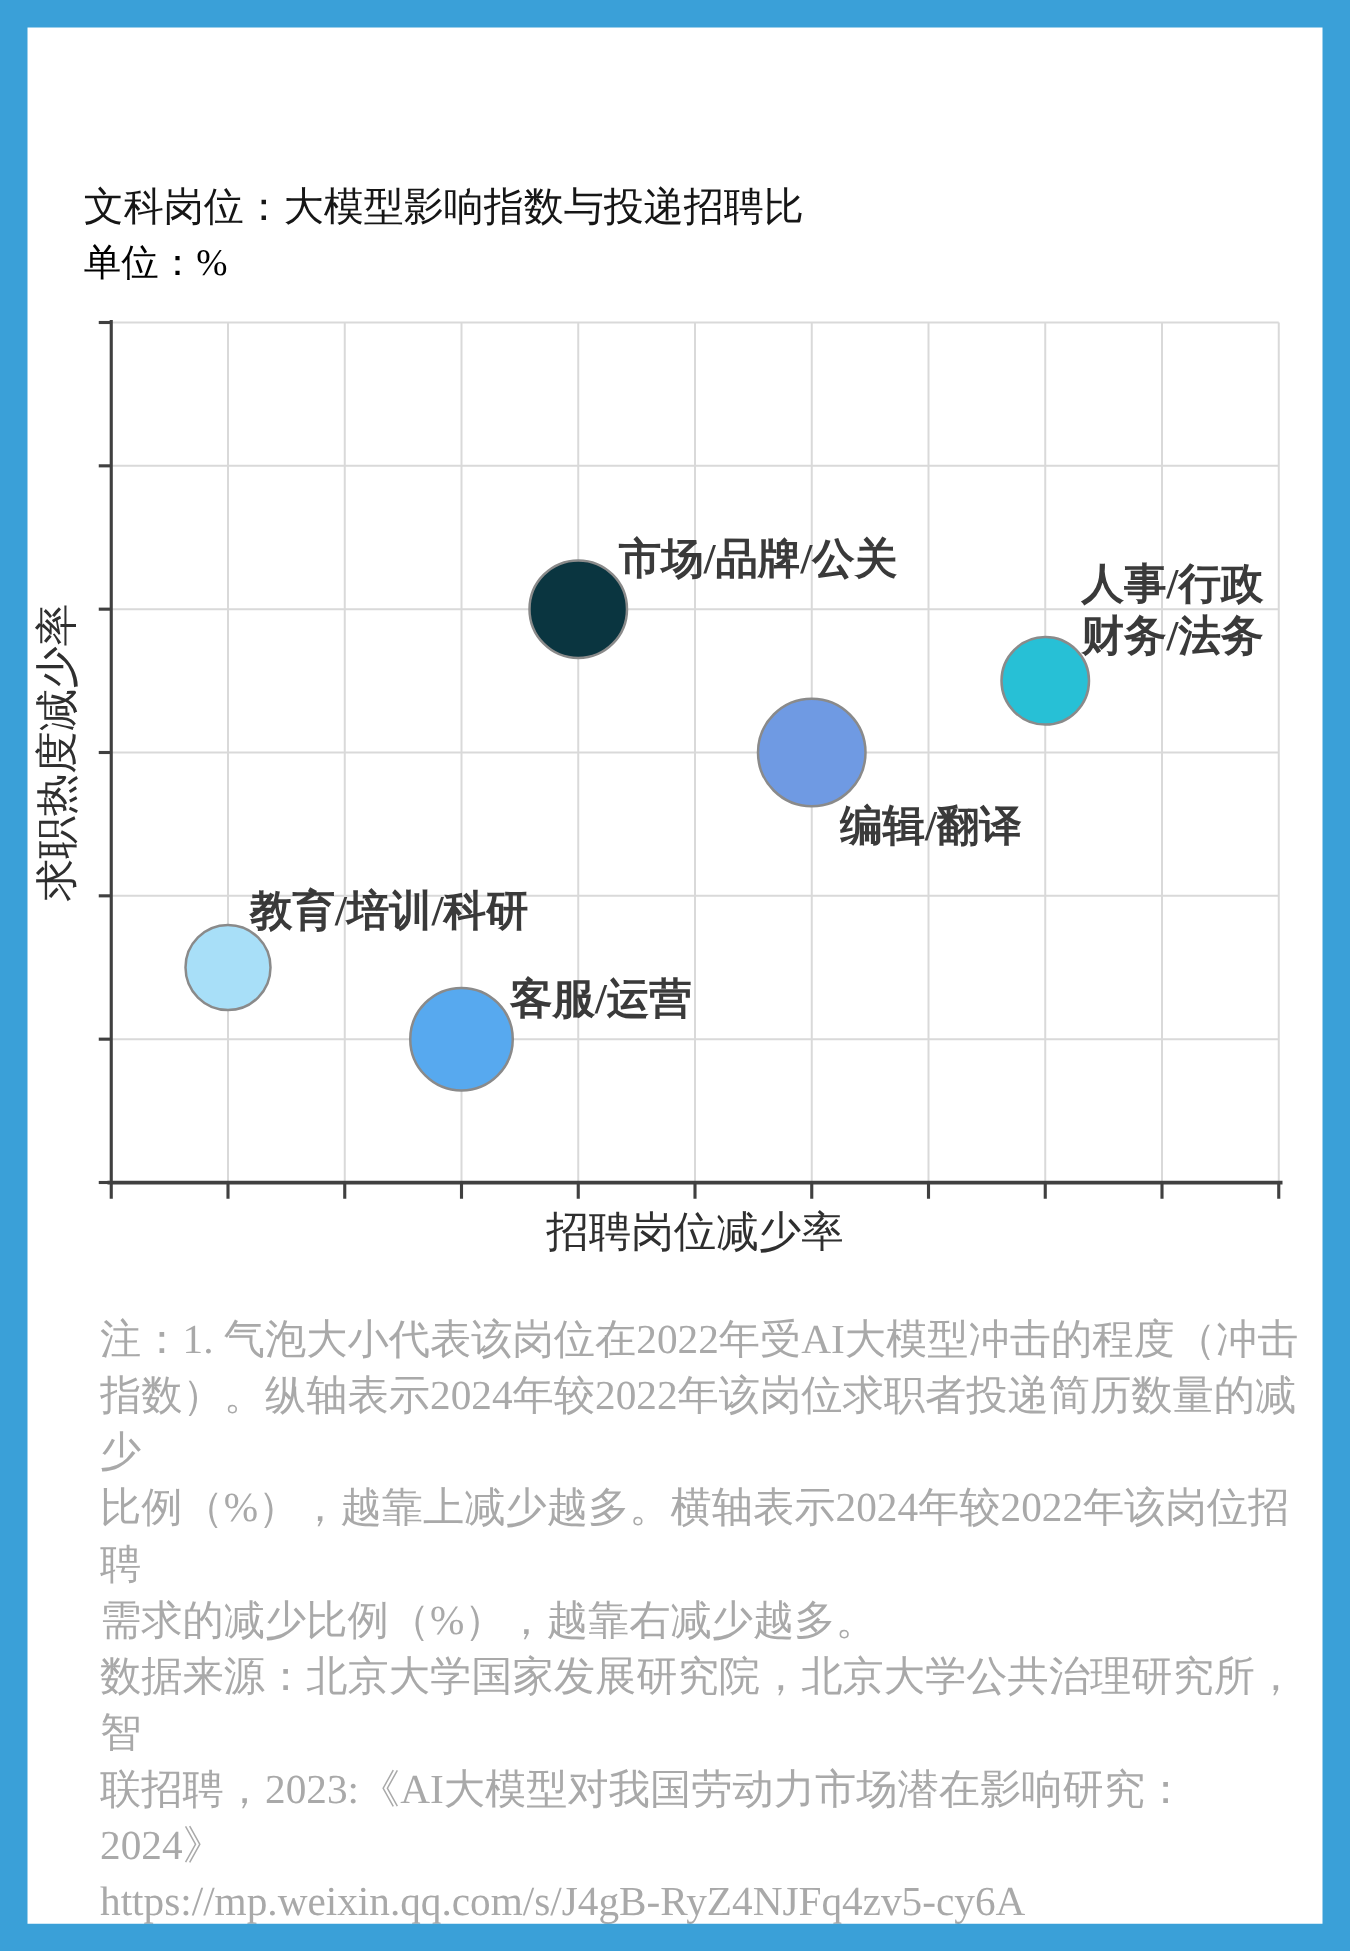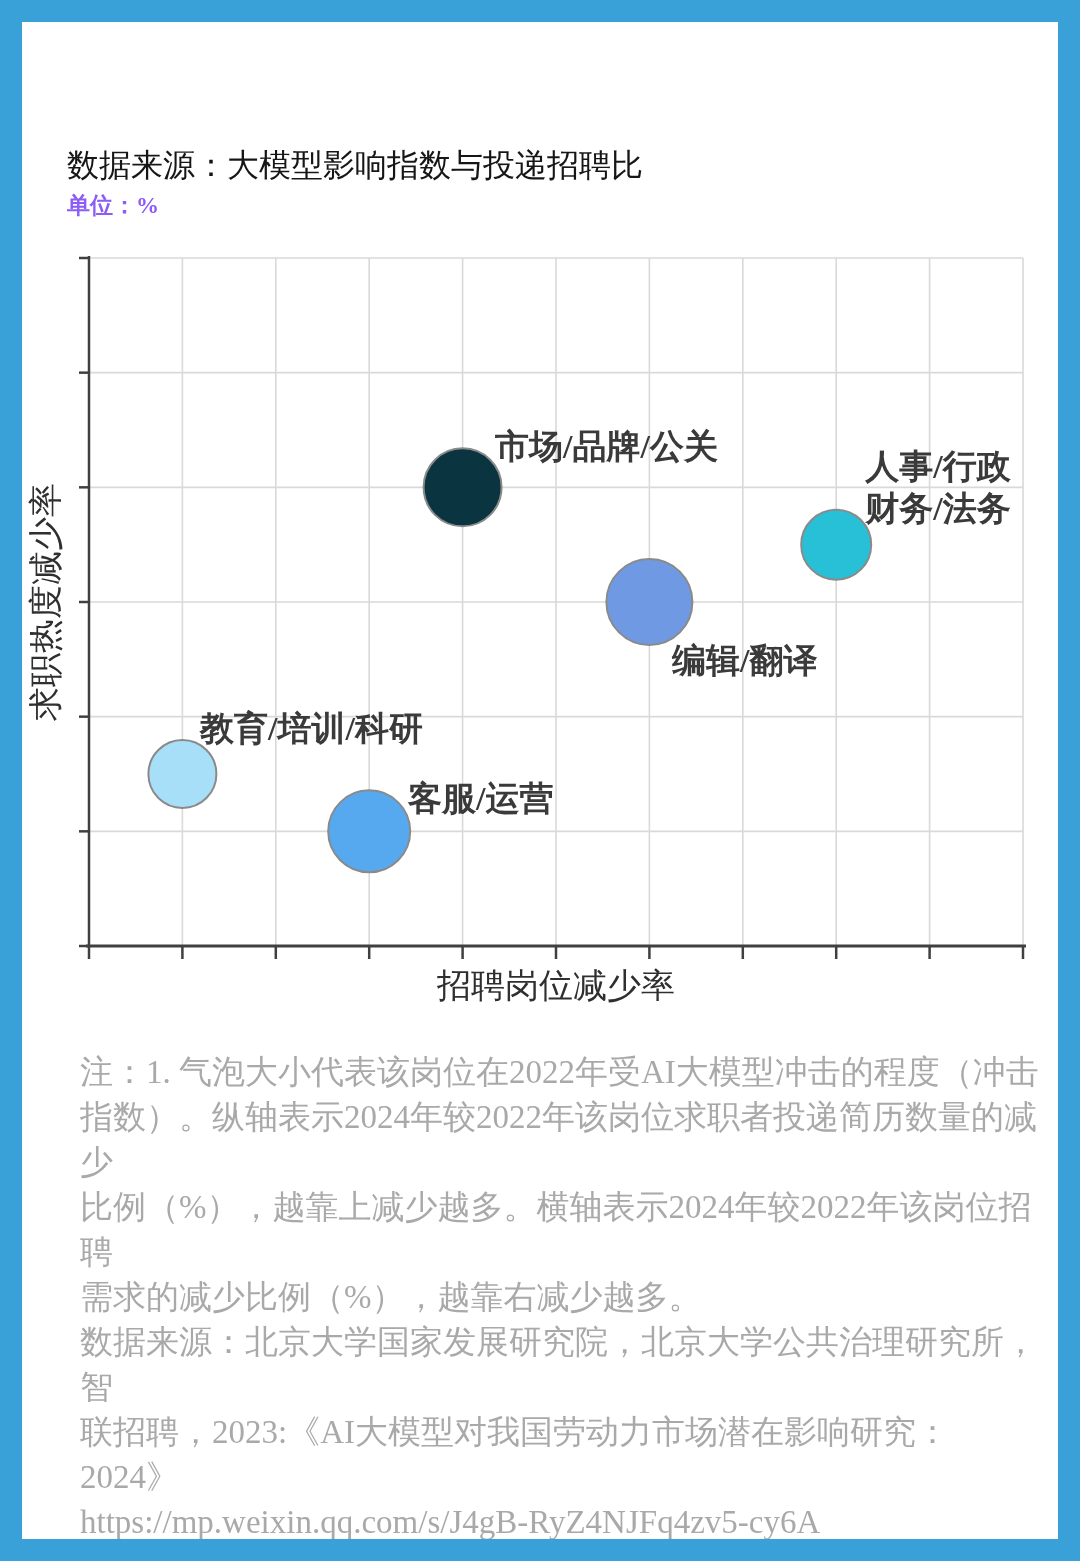--- a/index.html
+++ b/index.html
@@ -16,36 +16,36 @@
     position:absolute;left:45px;top:30px;margin:0;
     font-size:72px;font-weight:bold;color:#000000;letter-spacing:0px;
     white-space:nowrap;
   }
   .subtitle{
     position:absolute;left:45px;top:122px;
     font-size:32px;color:#161616;white-space:nowrap;
   }
   .unit-label{
     position:absolute;left:45px;top:168px;
-    font-size:23px;color:#8b5cf6;white-space:nowrap;font-weight:bold;
+    font-size:30px;color:#000000;white-space:nowrap;
   }
   svg.chart{position:absolute;left:0;top:0;width:1080px;height:1561px;}
   .axis-title{fill:#2f2f2f;font-size:34px;font-family:"Liberation Serif","DejaVu Serif",serif;}
   .bubble-label{font-weight:bold;font-size:34px;fill:#3a3a3a;font-family:"Liberation Serif","DejaVu Serif",serif;}
   .notes{
     position:absolute;left:58px;top:1028px;width:965px;
     font-size:33px;line-height:45px;color:#a9a9a9;
     white-space:pre-line;
   }
 </style>
 </head>
 <body>
 
 <div class="content">
-  <div class="subtitle">数据来源：大模型影响指数与投递招聘比</div>
+  <div class="subtitle">文科岗位：大模型影响指数与投递招聘比</div>
   <div class="unit-label">单位：%</div>
   <div class="notes" style="color: rgb(169, 169, 169);">注：1. 气泡大小代表该岗位在2022年受AI大模型冲击的程度（冲击
 指数）。纵轴表示2024年较2022年该岗位求职者投递简历数量的减少
 比例（%），越靠上减少越多。横轴表示2024年较2022年该岗位招聘
 需求的减少比例（%），越靠右减少越多。
 数据来源：北京大学国家发展研究院，北京大学公共治理研究所，智
 联招聘，2023:《AI大模型对我国劳动力市场潜在影响研究：2024》
 https://mp.weixin.qq.com/s/J4gB-RyZ4NJFq4zv5-cy6A
 Ellingrud, K., Sanghvi, S., Dandona, G. S., Madgavkar, A.,
 Chui, M., White, O., &amp; Hasebe, P. (2023). Generative AI and

